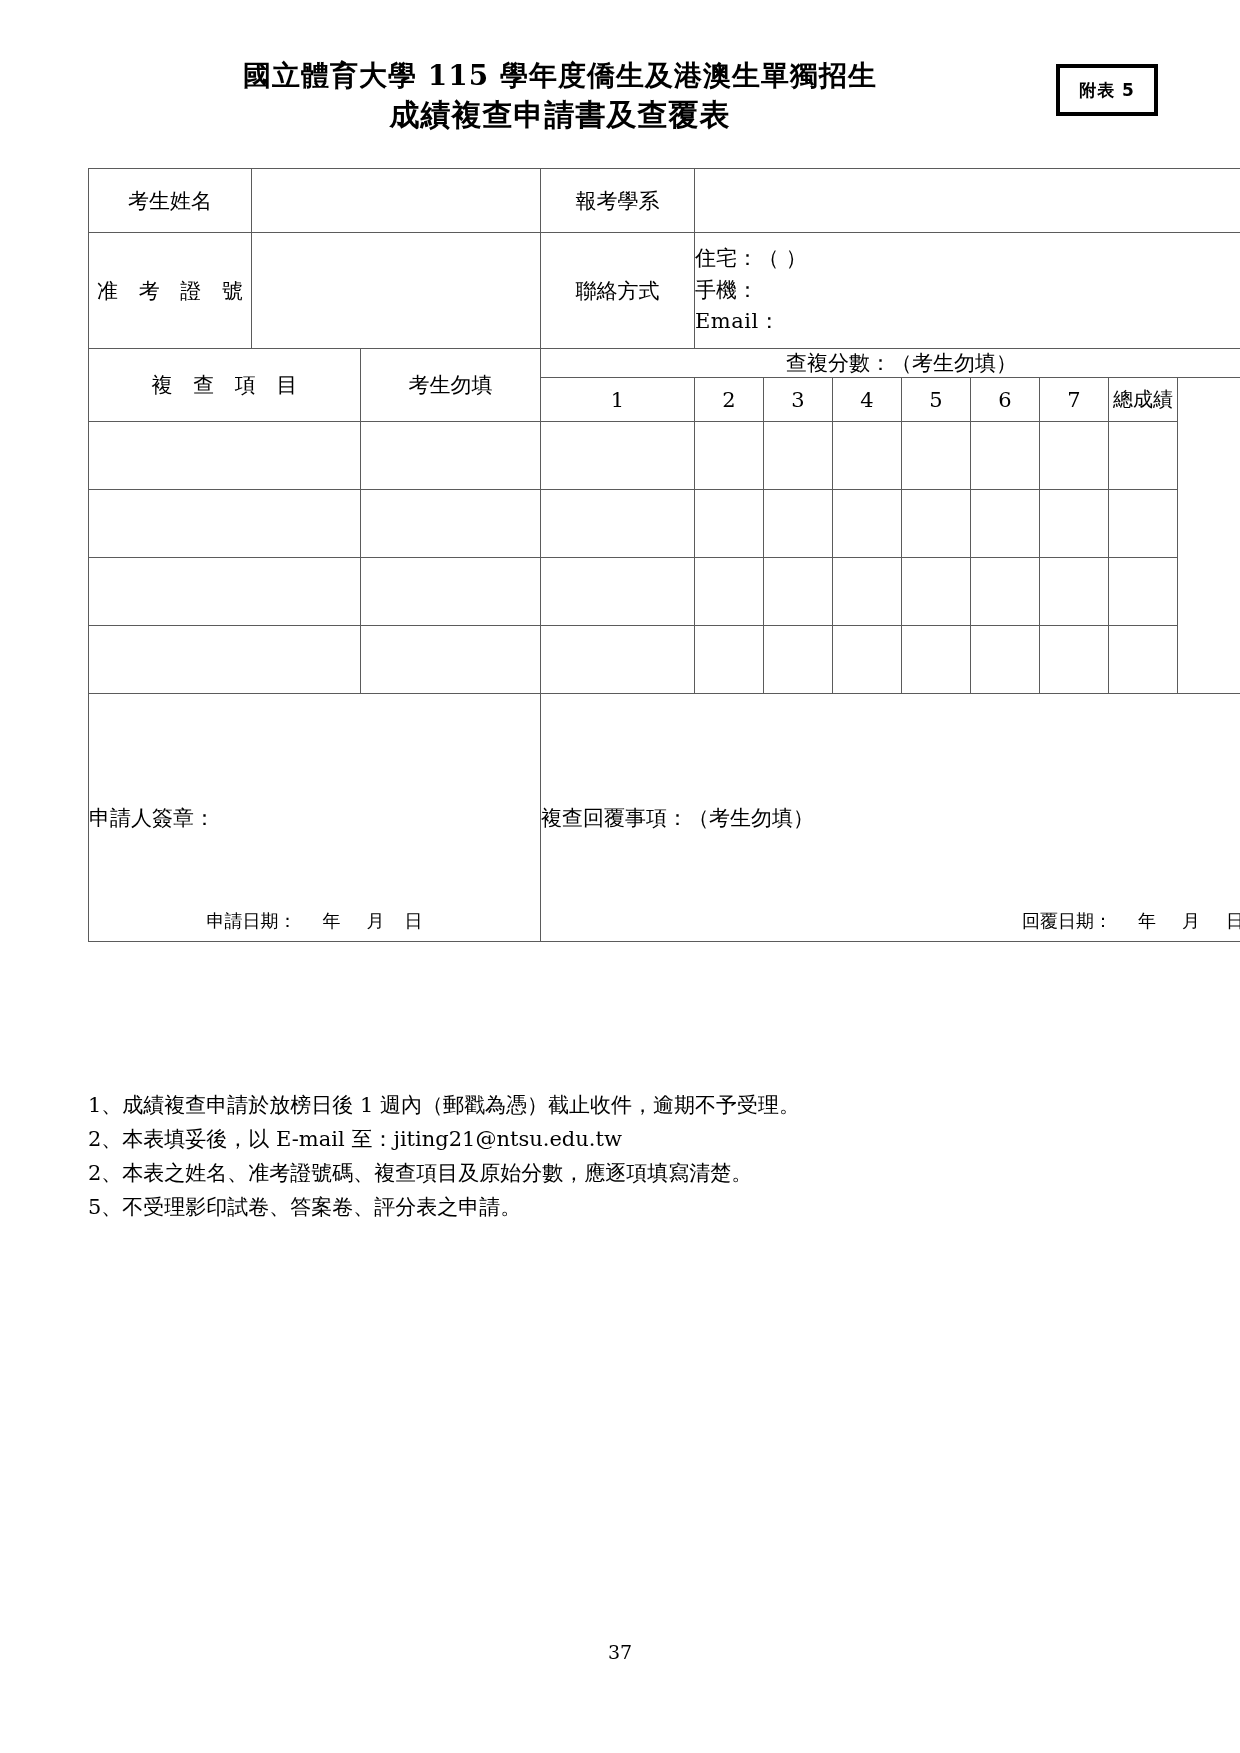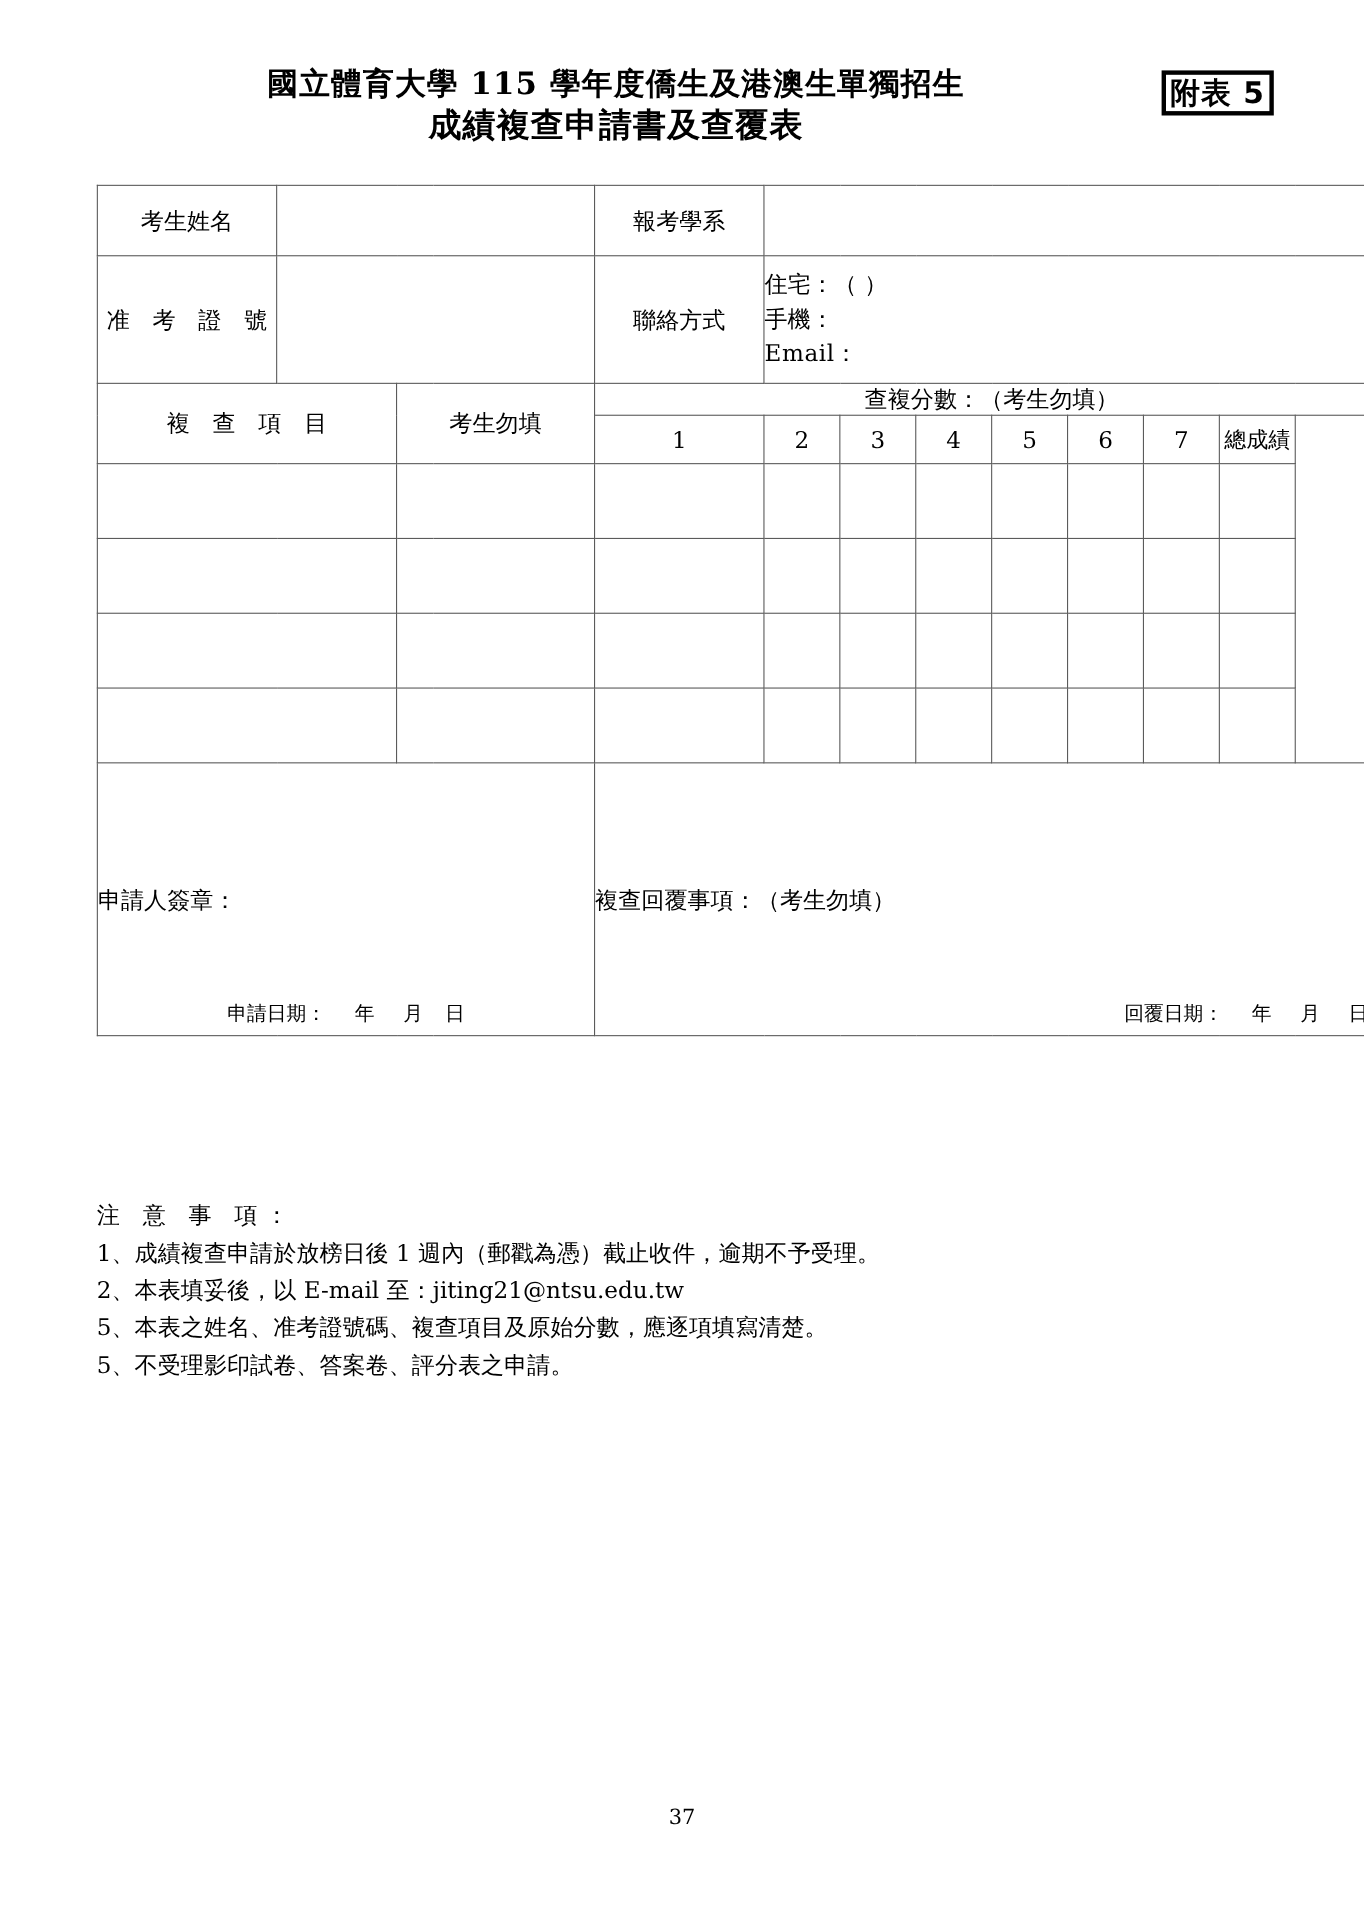--- a/index.html
+++ b/index.html
@@ -40,29 +40,29 @@
     white-space: nowrap;
   }
   .title-line1 { font-size: 28px; }
   .title-line2 { font-size: 30px; }
 
   .badge {
     position: absolute;
     top: 64px;
     right: 82px;
     width: 102px;
-    height: 41px;
+    height: 52px;
     border: 4px solid #000;
     box-sizing: border-box;
     display: flex;
     align-items: center;
     justify-content: center;
     font-family: "DejaVu Sans", "Liberation Sans", sans-serif;
     font-weight: bold;
-    font-size: 27px;
+    font-size: 17px;
     letter-spacing: 1px;
     margin-left: 12px;
   }
 
   
   .form-table {
     position: absolute;
     top: 168px;
     left: 88px;
     width: 954px;
@@ -285,22 +285,21 @@
         <div class="sig-top">複查回覆事項：（考生勿填）</div>
         <div class="sig-bottom right-align">
           <span>回覆日期：</span><span class="date-gap"></span><span>年</span><span class="date-gap"></span><span>月</span><span class="date-gap"></span><span>日</span>
         </div>
       </td>
     </tr>
   </tbody>
     </table>
 
   <div class="notes">
-    <div class="notes-title">注 意 事 項：</div>
     <div class="note-item">1、成績複查申請於放榜日後 1 週內（郵戳為憑）截止收件，逾期不予受理。</div>
     <div class="note-item">2、本表填妥後，以 E-mail 至：jiting21@ntsu.edu.tw</div>
-    <div class="note-item">5、本表之姓名、准考證號碼、複查項目及原始分數，應逐項填寫清楚。</div>
+    <div class="note-item">2、本表之姓名、准考證號碼、複查項目及原始分數，應逐項填寫清楚。</div>
     <div class="note-item">5、不受理影印試卷、答案卷、評分表之申請。</div>
   </div>
 
   <div class="page-number">37</div>
 
 </div>
 
 </body></html>

